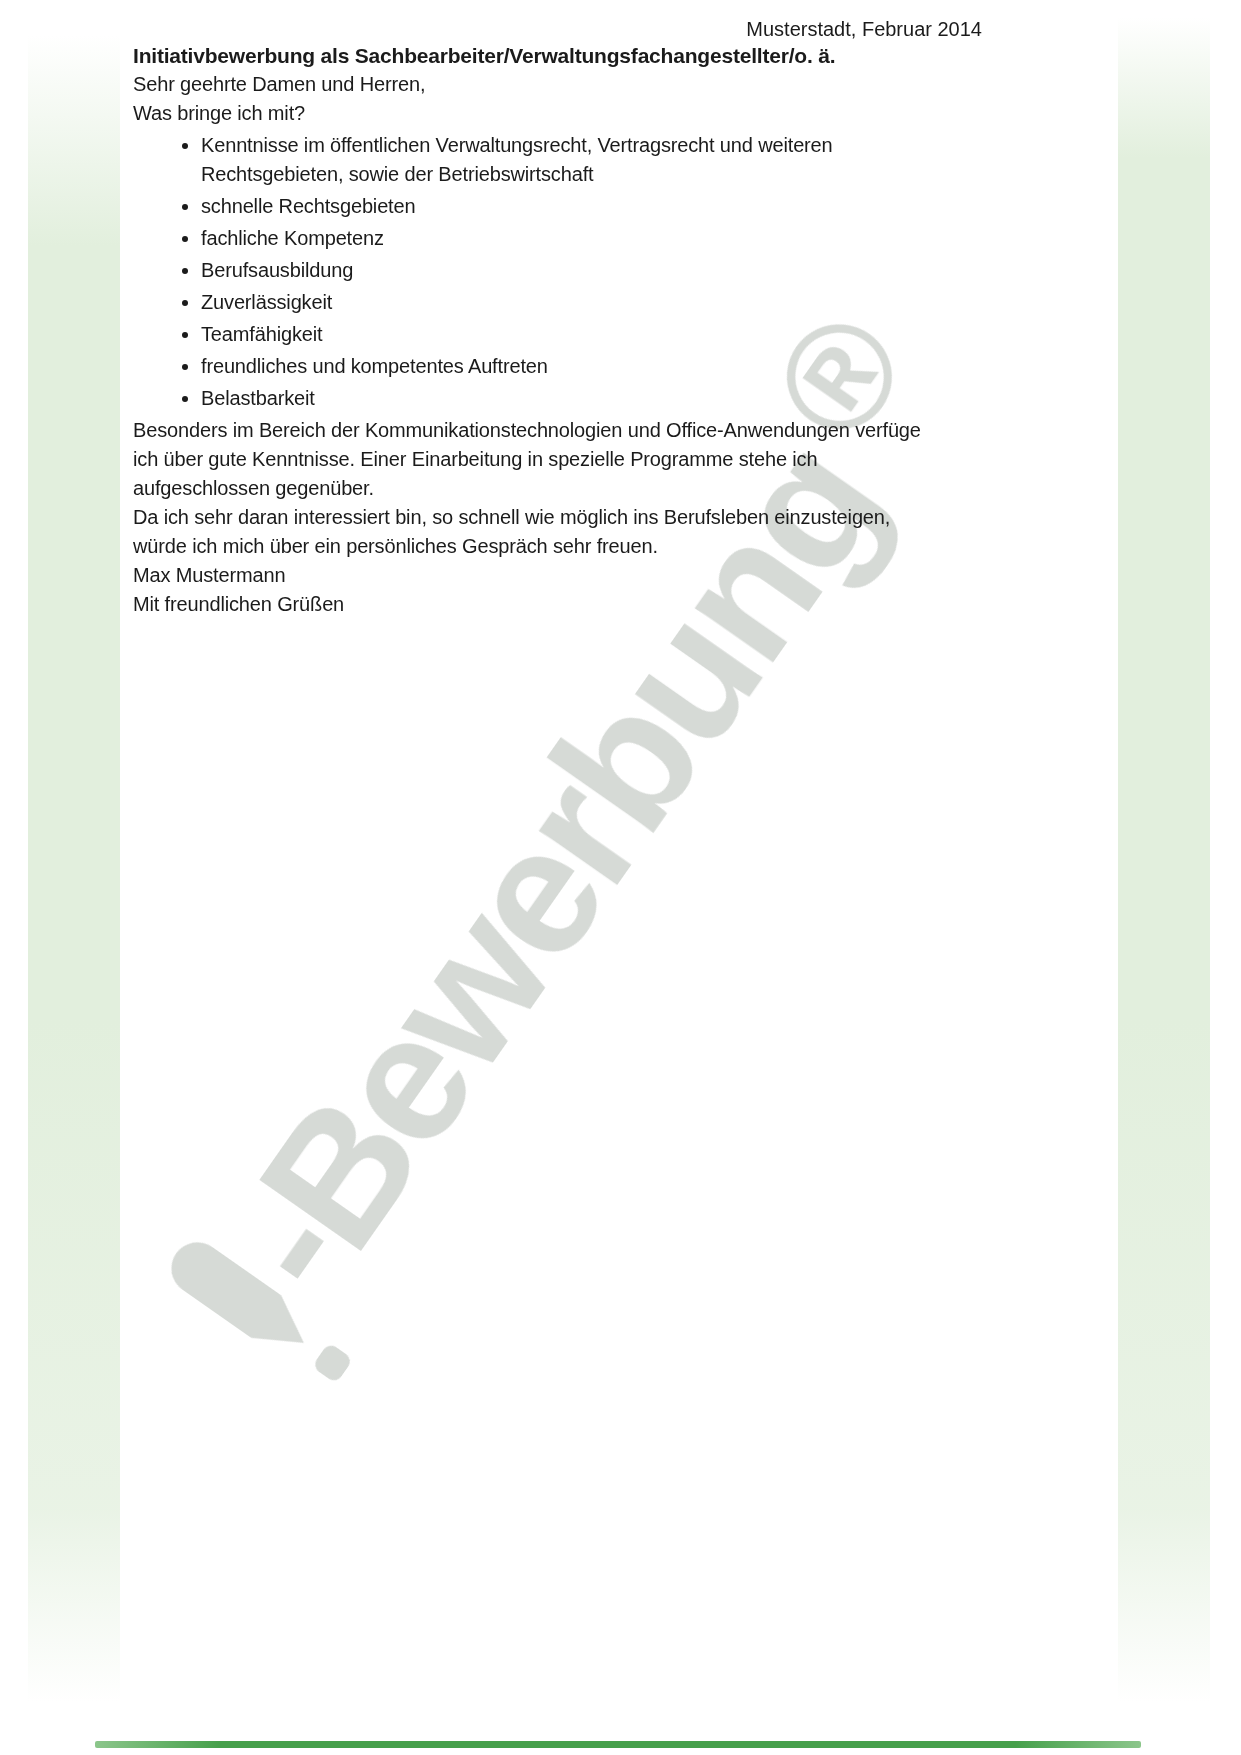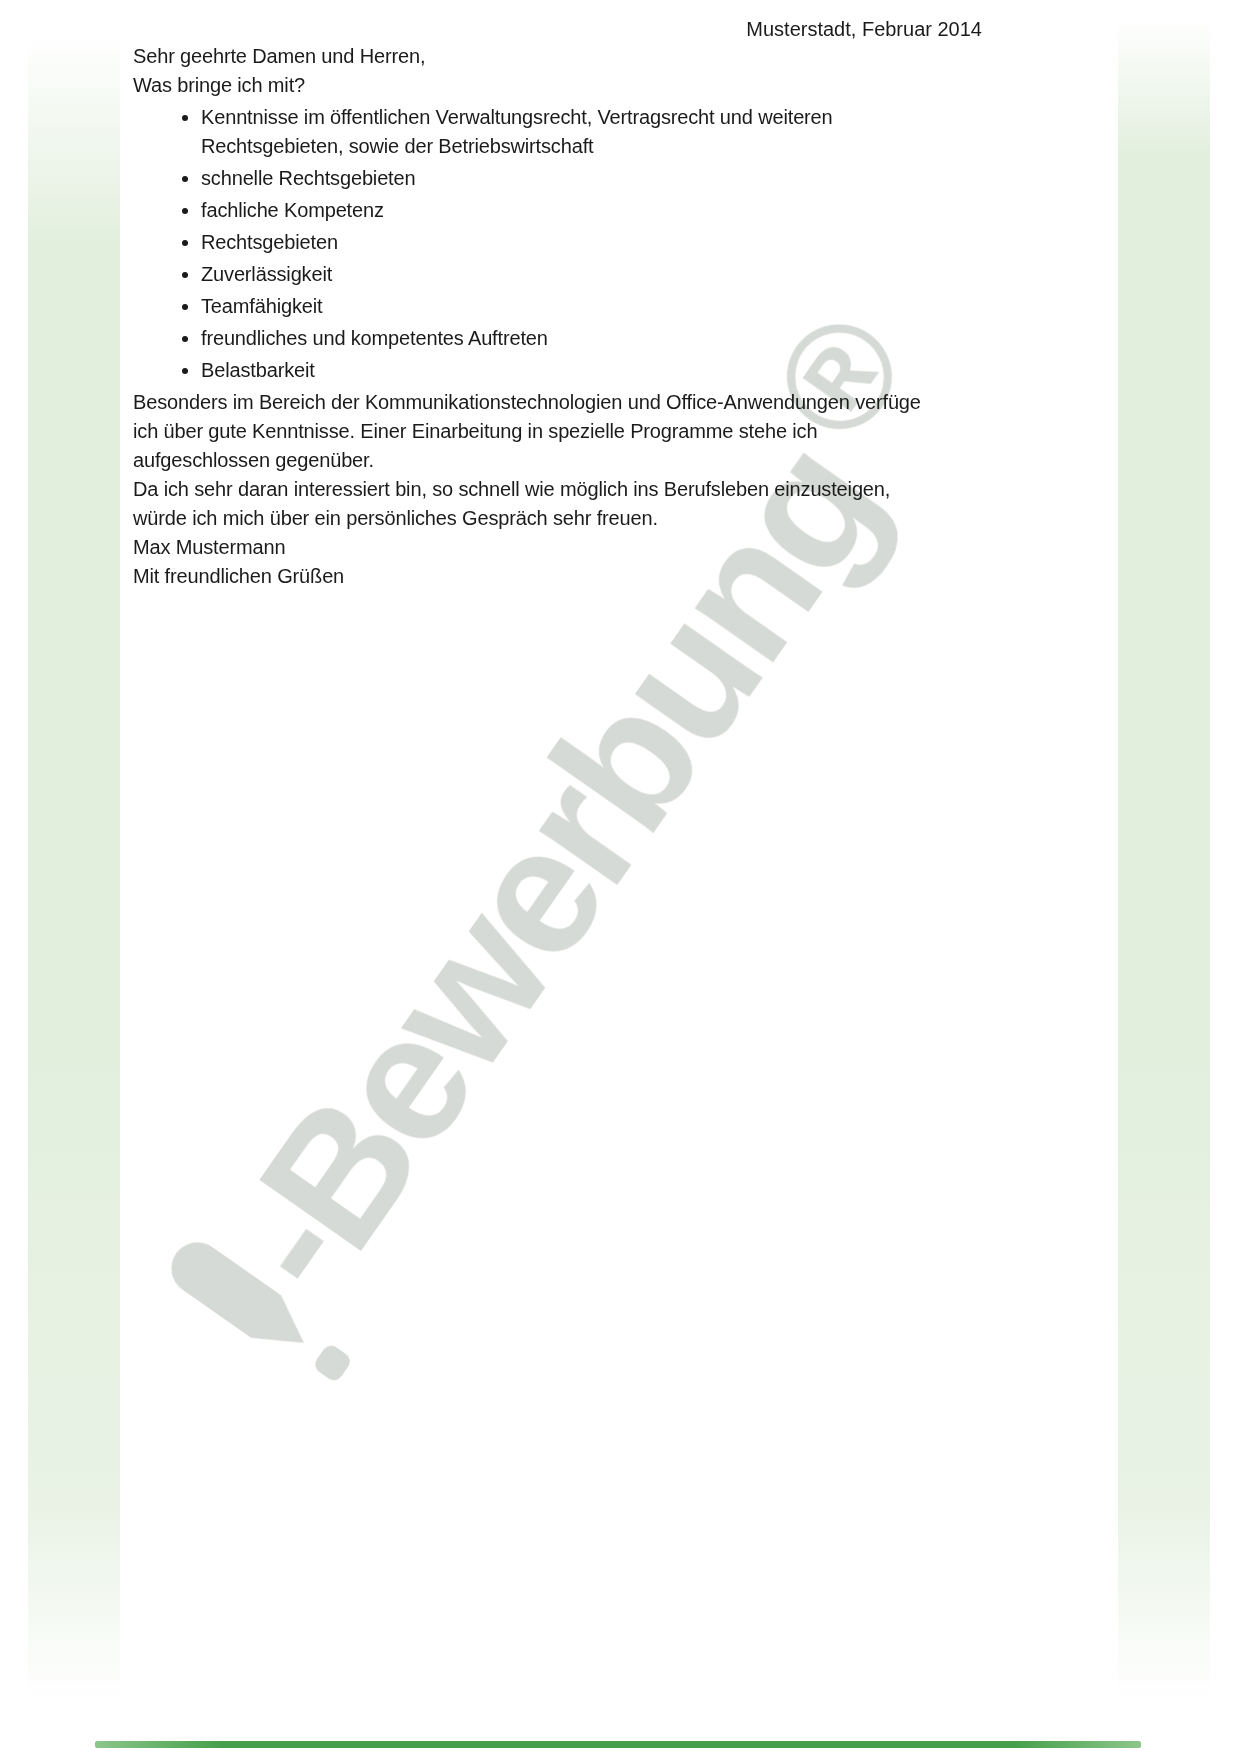--- a/index.html
+++ b/index.html
@@ -97,28 +97,29 @@
   <div class="watermark">
     <span class="wm-pencil">
       <span class="wm-pencil-stem"></span>
       <span class="wm-pencil-tip"></span>
       <span class="wm-pencil-dot"></span>
     </span><span>-Bewerbung</span><span class="wm-reg">®</span>
   </div>
 
   <div class="content">
     <p class="date-line">Musterstadt, Februar 2014</p>
+    <p class="subject-line">Initiativbewerbung als Sachbearbeiter/Verwaltungsfachangestellter/o. ä.</p>
     <p class="body-text salutation">Sehr geehrte Damen und Herren,</p>
     <p class="body-text question">Was bringe ich mit?</p>
     <ul class="bullet-list">
         <li>Kenntnisse im öffentlichen Verwaltungsrecht, Vertragsrecht und weiteren
 Rechtsgebieten, sowie der Betriebswirtschaft</li>
         <li>schnelle Rechtsgebieten</li>
         <li>fachliche Kompetenz</li>
-        <li>Rechtsgebieten</li>
+        <li>Berufsausbildung</li>
         <li>Zuverlässigkeit</li>
         <li>Teamfähigkeit</li>
         <li>freundliches und kompetentes Auftreten</li>
         <li>Belastbarkeit</li>
       </ul>
     <p class="body-text p-skills">Besonders im Bereich der Kommunikationstechnologien  und Office-Anwendungen verfüge
 ich über gute Kenntnisse. Einer Einarbeitung in spezielle Programme  stehe ich
 aufgeschlossen gegenüber.</p>
     <p class="body-text p-interest">Da ich sehr daran interessiert bin, so schnell wie möglich ins Berufsleben einzusteigen,
 würde ich mich über ein persönliches Gespräch sehr freuen.</p>

